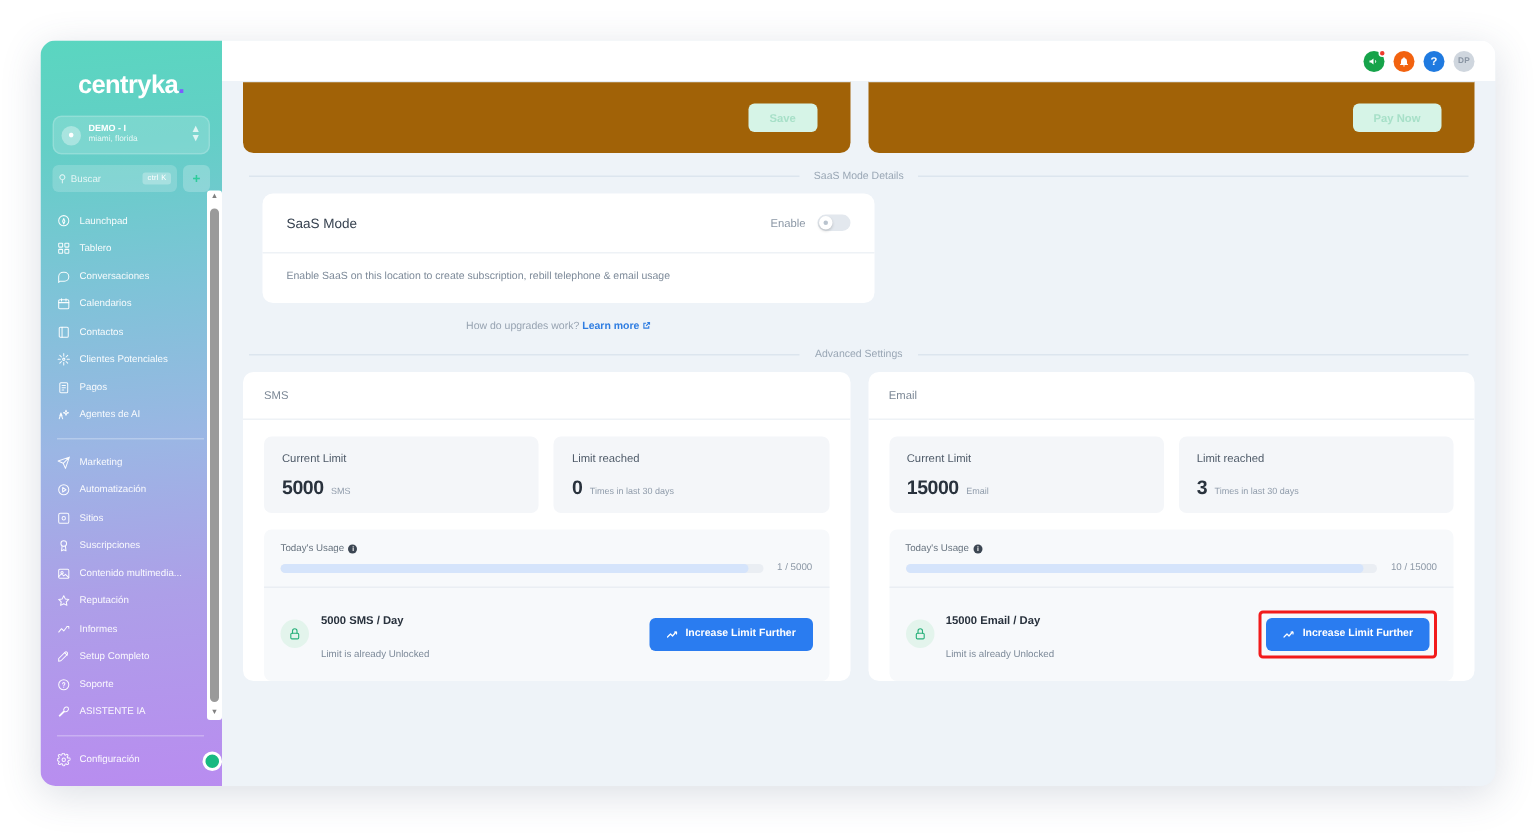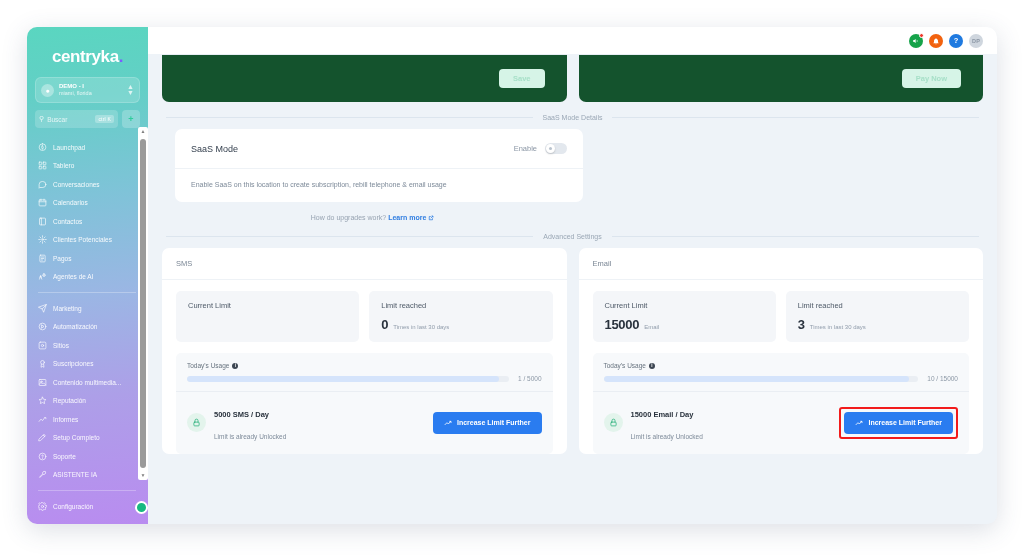--- a/index.html
+++ b/index.html
@@ -119,21 +119,21 @@
   .tb-blue  { background:#1f7ae0; }
   .tb-gray  { background:#cfd6de; color:#8a95a3; font-size:5.5px; letter-spacing:.2px;}
   .reddot { position:absolute; top:-1px; right:-1px; width:5px;height:5px;
             border-radius:50%; background:#ef3b2d; border:1px solid #fff;}
 
   .content { flex:1; overflow:hidden; position:relative; background:#eef3f8; }
 
   
   .toprow { display:flex; gap:12px; padding: 0 14px; }
   .toprow .card {
-    flex:1; background:#14532d; border-radius:0 0 7px 7px;
+    flex:1; background:#a16207; border-radius:0 0 7px 7px;
     height:48px; display:flex; align-items:center; justify-content:flex-end;
     padding-right:22px;
     border-top:1px solid #e7edf3;
   }
   .btn-ghost-green {
     background:#d6f4e7; color:#a7e0c8; font-size:7.5px; font-weight:600;
     border-radius:4px; padding:5px 14px; border:none;
   }
 
   .divider-row {
@@ -492,20 +492,24 @@
         <span class="lbl">Advanced Settings</span>
         <span class="ln"></span>
       </div>
 
       <div class="adv-row" id="adv-row">
           <div class="adv-card">
             <div class="adv-head">SMS</div>
             <div class="stat-row">
               <div class="stat">
                 <div class="stat-lbl">Current Limit</div>
+                <div class="stat-val">
+                  <span class="stat-num">5000</span>
+                  <span class="stat-unit">SMS</span>
+                </div>
               </div>
               <div class="stat">
                 <div class="stat-lbl">Limit reached</div>
                 <div class="stat-val">
                   <span class="stat-num">0</span>
                   <span class="stat-unit">Times in last 30 days</span>
                 </div>
               </div>
             </div>
             <div class="usage-box">

